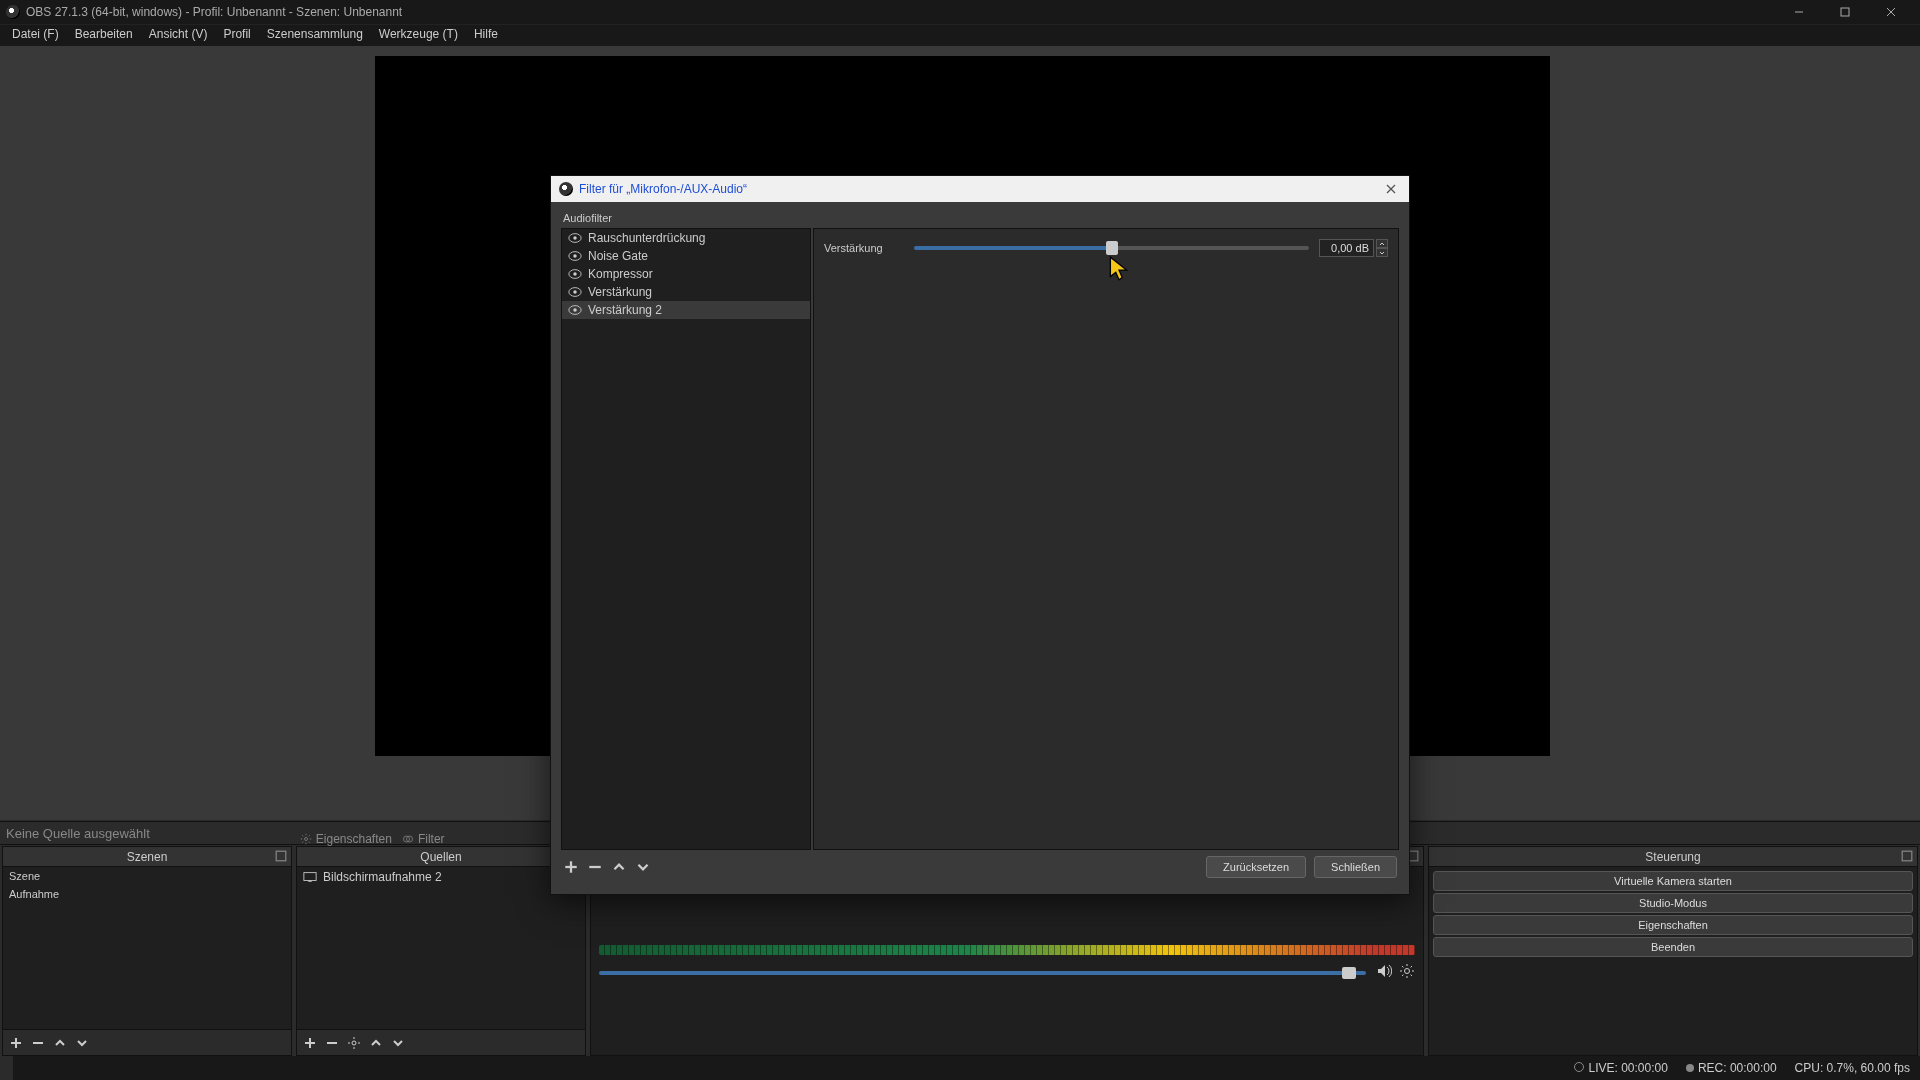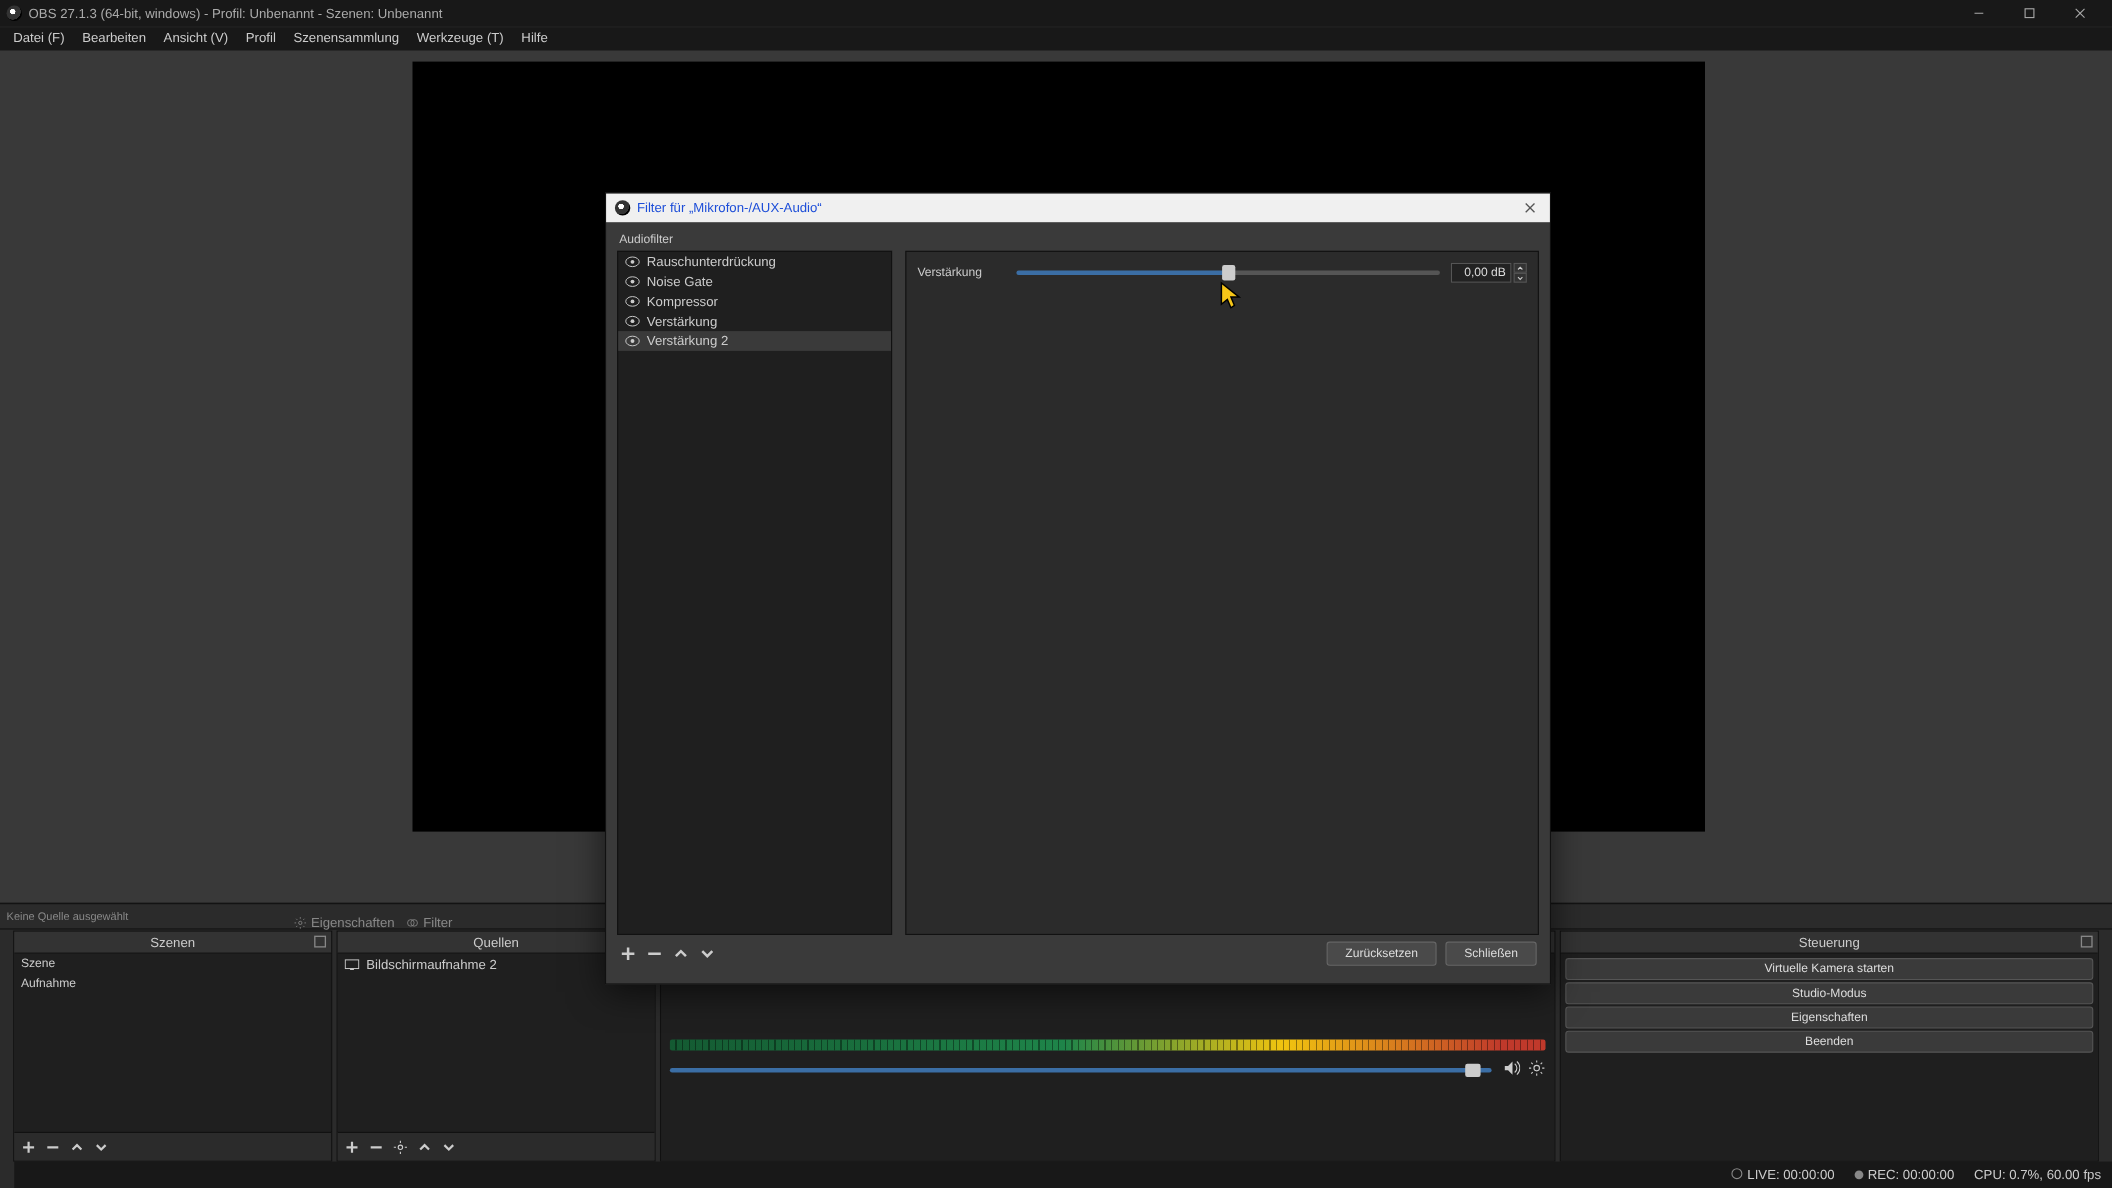--- a/index.html
+++ b/index.html
@@ -11,25 +11,25 @@
 .win-btn { width: 46px; height: 24px; display: flex; align-items: center; justify-content: center; color: #aaa; }
 .win-btn svg { width: 10px; height: 10px; }
 
 .menubar { height: 22px; background: #181818; display: flex; align-items: flex-start; padding: 0 4px; border-top: 1px solid #222; }
 .menubar .menu-item { padding: 2px 8px; font-size: 12px; color: #ccc; }
 
 .main-area { position: absolute; top: 46px; left: 0; right: 0; bottom: 260px; background: #393939; }
 .preview { position: absolute; top: 10px; left: 375px; width: 1175px; height: 700px; background: #000; }
 
 .toolbar-strip { position: absolute; left: 0; right: 0; bottom: 235px; height: 24px; background: #2b2b2b; display: flex; align-items: center; padding: 0 6px; gap: 10px; border-top: 1px solid #111; border-bottom: 1px solid #111; }
-.toolbar-strip .lbl { color: #888; font-size: 10px; }
+.toolbar-strip .lbl { color: #888; font-size: 13px; }
 .toolbar-strip .tbtn { display: flex; align-items: center; gap: 4px; color: #888; font-size: 11px; margin-top: 12px; }
 .tbtn svg { width: 12px; height: 12px; }
 
-.docks { position: absolute; left: 0; right: 0; bottom: 24px; height: 210px; display: flex; gap: 4px; padding: 0 12px; margin-top: 44px; }
+.docks { position: absolute; left: 0; right: 0; bottom: 24px; height: 210px; display: flex; gap: 4px; padding: 0 2px; margin-top: 44px; }
 .dock { background: #2b2b2b; border: 1px solid #111; display: flex; flex-direction: column; }
 .dock-header { height: 20px; background: #333; border-bottom: 1px solid #111; display: flex; align-items: center; justify-content: center; font-size: 11px; color: #ccc; position: relative; }
 .dock-header .popout { position: absolute; right: 4px; top: 3px; width: 12px; height: 12px; color: #888; }
 .dock-body { flex: 1; background: #1f1f1f; overflow: hidden; }
 .dock-footer { height: 26px; background: #2b2b2b; border-top: 1px solid #111; display: flex; align-items: center; padding: 0 6px; gap: 8px; }
 .dock-footer svg { width: 14px; height: 14px; color: #ccc; }
 
 .scene-item, .source-item { padding: 3px 6px; font-size: 11px; color: #ccc; }
 .source-item { display: flex; align-items: center; gap: 6px; }
 .source-item svg { width: 14px; height: 12px; }
@@ -50,21 +50,21 @@
 .status-ring { width:10px; height:10px; border-radius:50%; border:1.5px solid #888; display:inline-block; margin-right:4px; }
 
 
 .dialog { position:absolute; top:175px; left:550px; width:860px; height:720px; background:#3a3a3a; border:1px solid #111; box-shadow:0 8px 30px rgba(0,0,0,0.6); display:flex; flex-direction:column; }
 .dlg-titlebar { height:26px; background:#f0f0f0; display:flex; align-items:center; padding:0 8px; color:#1d4ed8; font-size:12px; }
 .dlg-titlebar .obs-icon-sm { width:14px; height:14px; border-radius:50%; background:radial-gradient(circle at 40% 40%,#fff 0%,#fff 20%,#333 22%,#333 60%,#000 62%); margin-right:6px; }
 .dlg-titlebar .spacer { flex:1; }
 .dlg-close { width:20px; height:20px; display:flex; align-items:center; justify-content:center; color:#555; }
 .dlg-body { flex:1; display:flex; flex-direction:column; padding:6px 10px 10px 10px; }
 .dlg-section-label { font-size:11px; color:#ccc; padding:4px 2px; }
-.dlg-split { flex:1; display:flex; gap:12px; min-height:0; }
+.dlg-split { flex:1; display:flex; gap:2px; min-height:0; }
 .filter-list { width:250px; background:#1f1f1f; border:1px solid #111; }
 .filter-row { display:flex; align-items:center; gap:6px; padding:2px 6px; font-size:11px; color:#ccc; }
 .filter-row.selected { background:#3a3a3a; }
 .eye-icon { width:14px; height:14px; }
 .filter-props { flex:1; background:#2b2b2b; border:1px solid #111; padding:10px; }
 .prop-row { display:flex; align-items:center; gap:10px; }
 .prop-label { width:80px; font-size:11px; color:#ccc; }
 .prop-slider { flex:1; height:4px; background:linear-gradient(90deg,#3b6ea5 0 50%,#555 50% 100%); border-radius:2px; position:relative; }
 .prop-slider .handle { position:absolute; left:calc(50% - 6px); top:-5px; width:12px; height:14px; background:#ccc; border-radius:2px; }
 .prop-spin { display:flex; align-items:center; }

